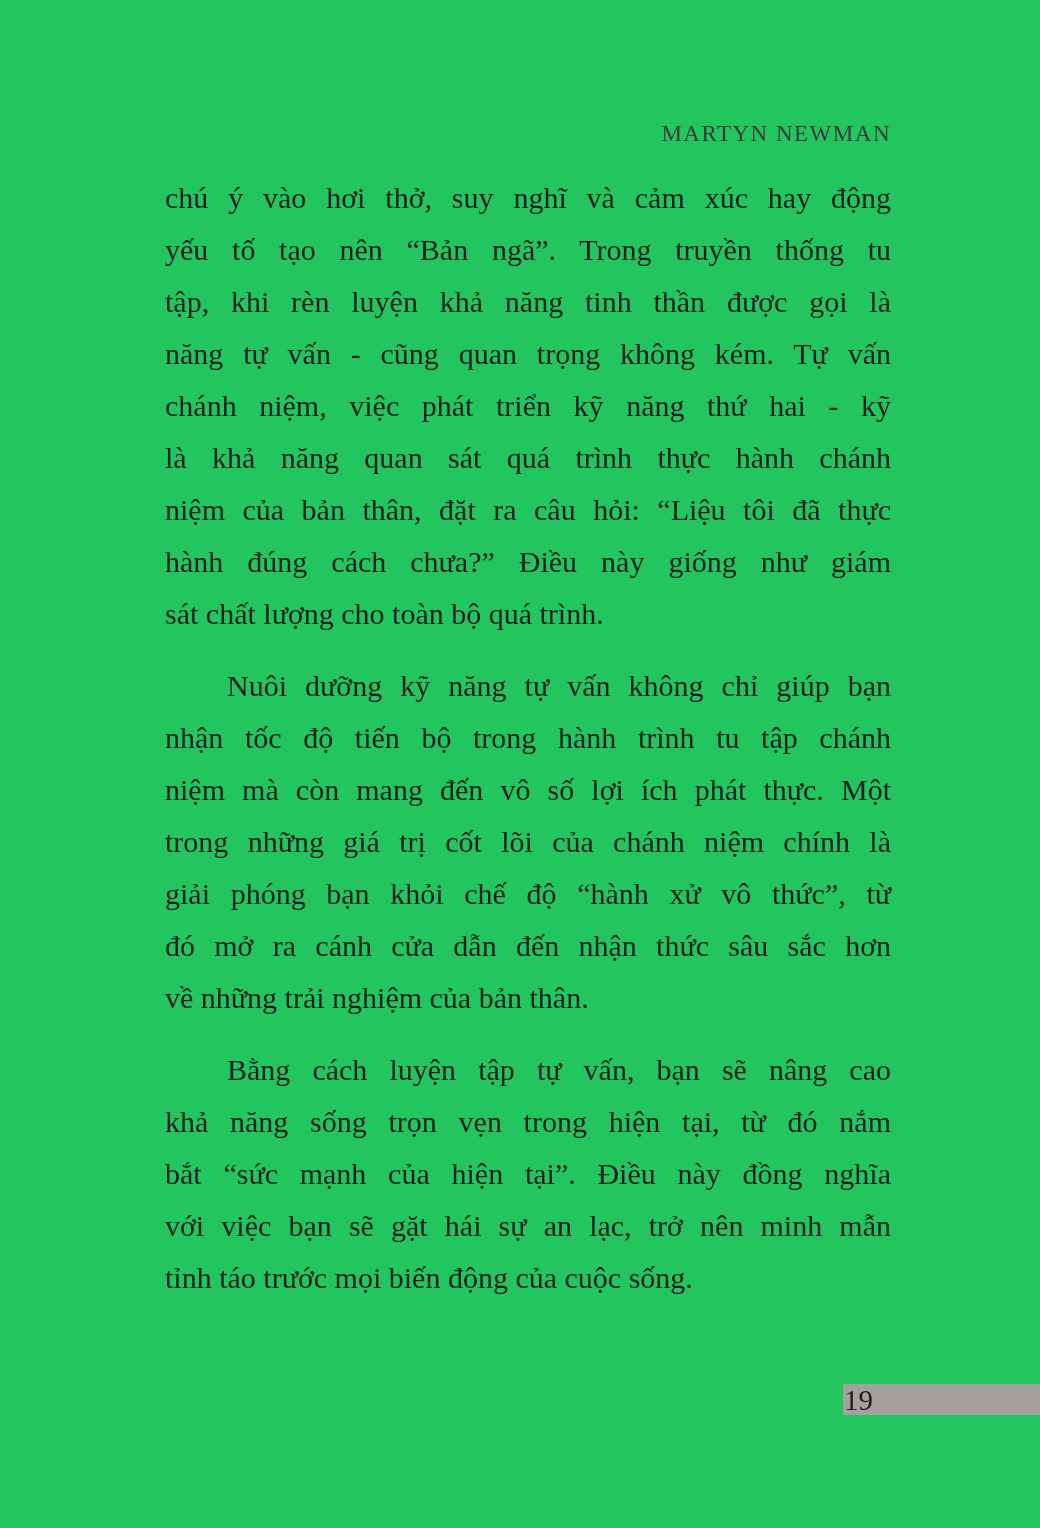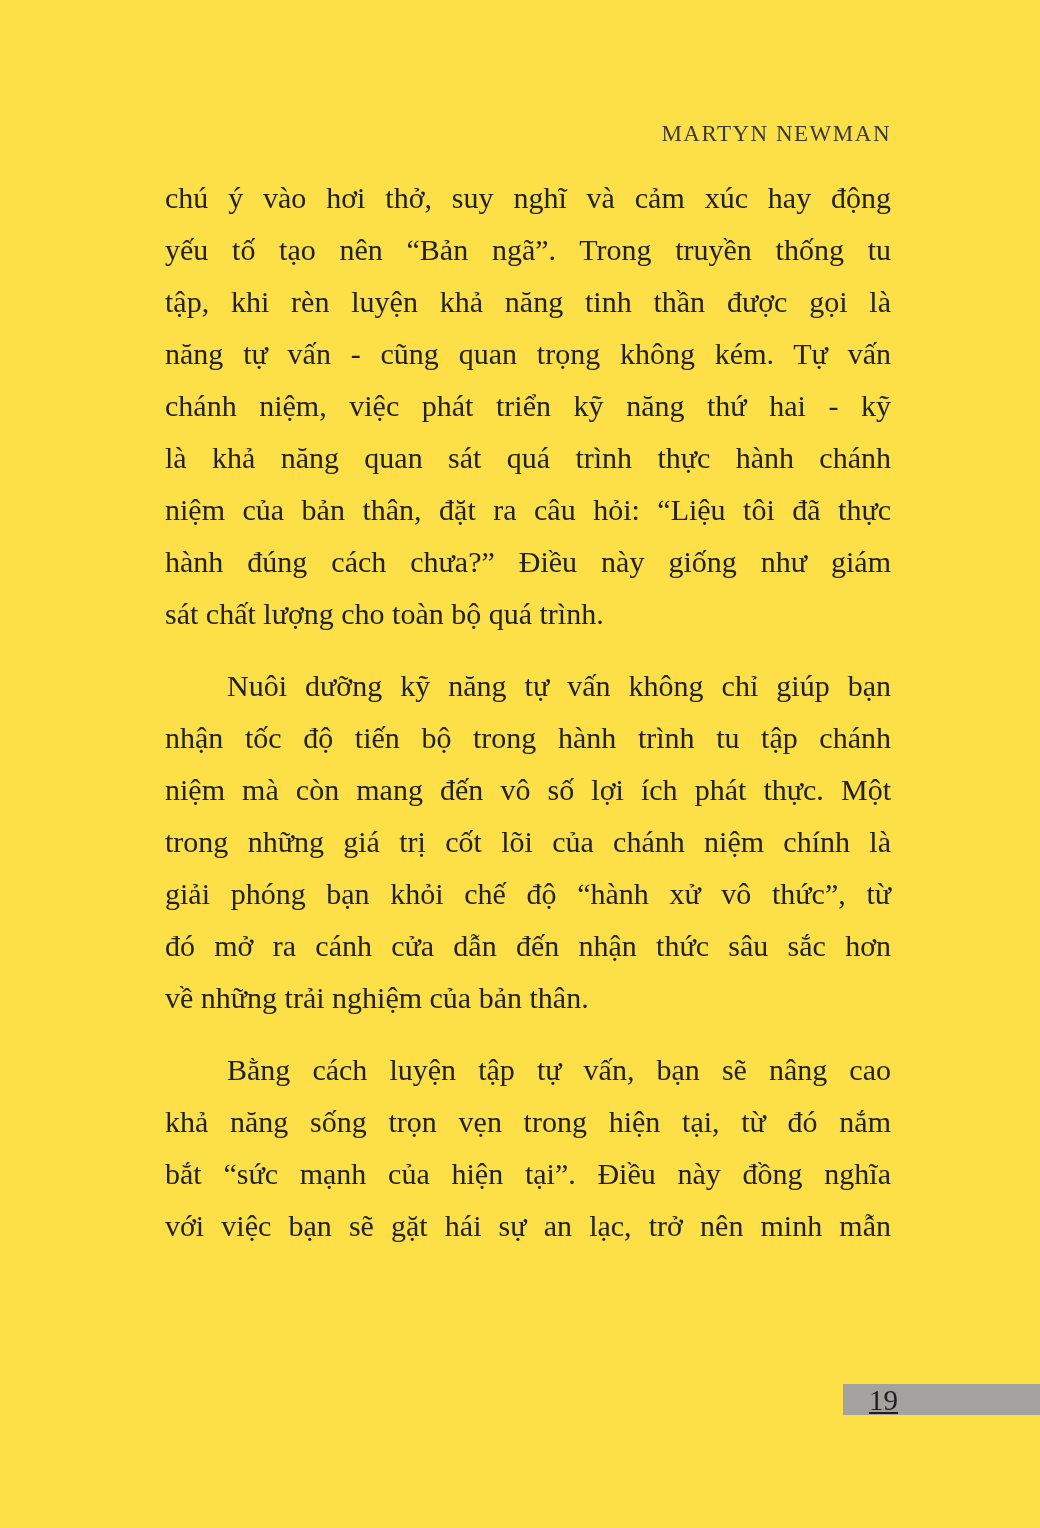--- a/index.html
+++ b/index.html
@@ -41,31 +41,30 @@
   .page-bar {
     position: absolute;
     top: 1384px;
     left: 843px;
     right: 0;
     height: 31px;
     background: #a5a19f;
   }
   .page-num {
     display: block;
-    padding-left: 26px;
+    padding-left: 1px;
     font-size: 29px;
     line-height: 32px;
     color: #1e1e1e;
-    text-decoration: underline;
   }
 </style>
 </head>
 <body>
 
-<div class="page" style="color: rgb(34, 34, 34); background: #fde047;">
+<div class="page" style="color: rgb(34, 34, 34); background: #22c55e;">
   <div class="running-header" style="color: rgb(58, 58, 58);">MARTYN NEWMAN</div>
 
   <div class="text-block" id="text-block">
       <div class="para">
         <div class="line fill">chú ý vào hơi thở, suy nghĩ và cảm xúc hay động</div>
         <div class="line fill">yếu tố tạo nên “Bản ngã”. Trong truyền thống tu</div>
         <div class="line fill">tập, khi rèn luyện khả năng tinh thần được gọi là</div>
         <div class="line fill">năng tự vấn - cũng quan trọng không kém. Tự vấn</div>
         <div class="line fill">chánh niệm, việc phát triển kỹ năng thứ hai - kỹ</div>
         <div class="line fill">là khả năng quan sát quá trình thực hành chánh</div>
@@ -80,19 +79,20 @@
         <div class="line fill">trong những giá trị cốt lõi của chánh niệm chính là</div>
         <div class="line fill">giải phóng bạn khỏi chế độ “hành xử vô thức”, từ</div>
         <div class="line fill">đó mở ra cánh cửa dẫn đến nhận thức sâu sắc hơn</div>
         <div class="line">về những trải nghiệm của bản thân.</div>
       </div>
       <div class="para">
         <div class="line fill indent">Bằng cách luyện tập tự vấn, bạn sẽ nâng cao</div>
         <div class="line fill">khả năng sống trọn vẹn trong hiện tại, từ đó nắm</div>
         <div class="line fill">bắt “sức mạnh của hiện tại”. Điều này đồng nghĩa</div>
         <div class="line fill">với việc bạn sẽ gặt hái sự an lạc, trở nên minh mẫn</div>
+        <div class="line">tỉnh táo trước mọi biến động của cuộc sống.</div>
       </div>
     </div>
 
   <div class="page-bar" id="page-bar" style="background: rgb(165, 161, 159);">
     <span class="page-num">19</span>
   </div>
 </div>
 
 </body></html>

